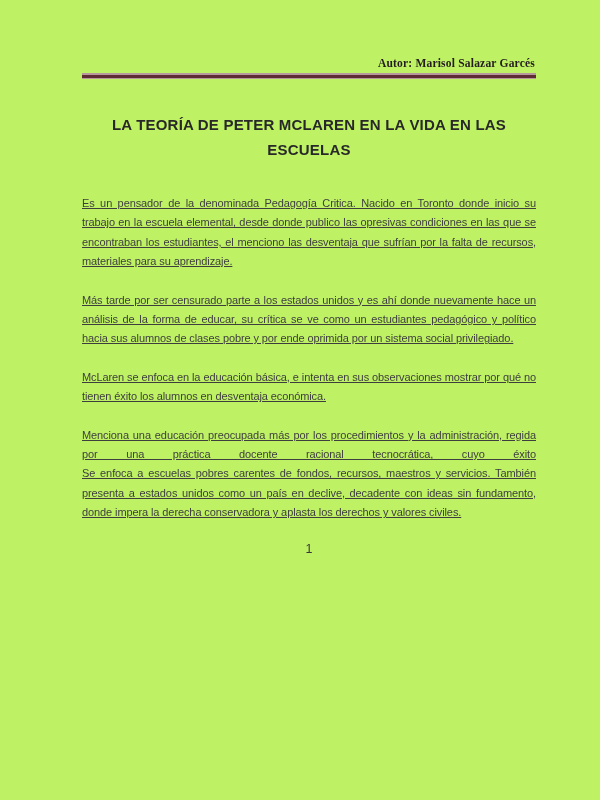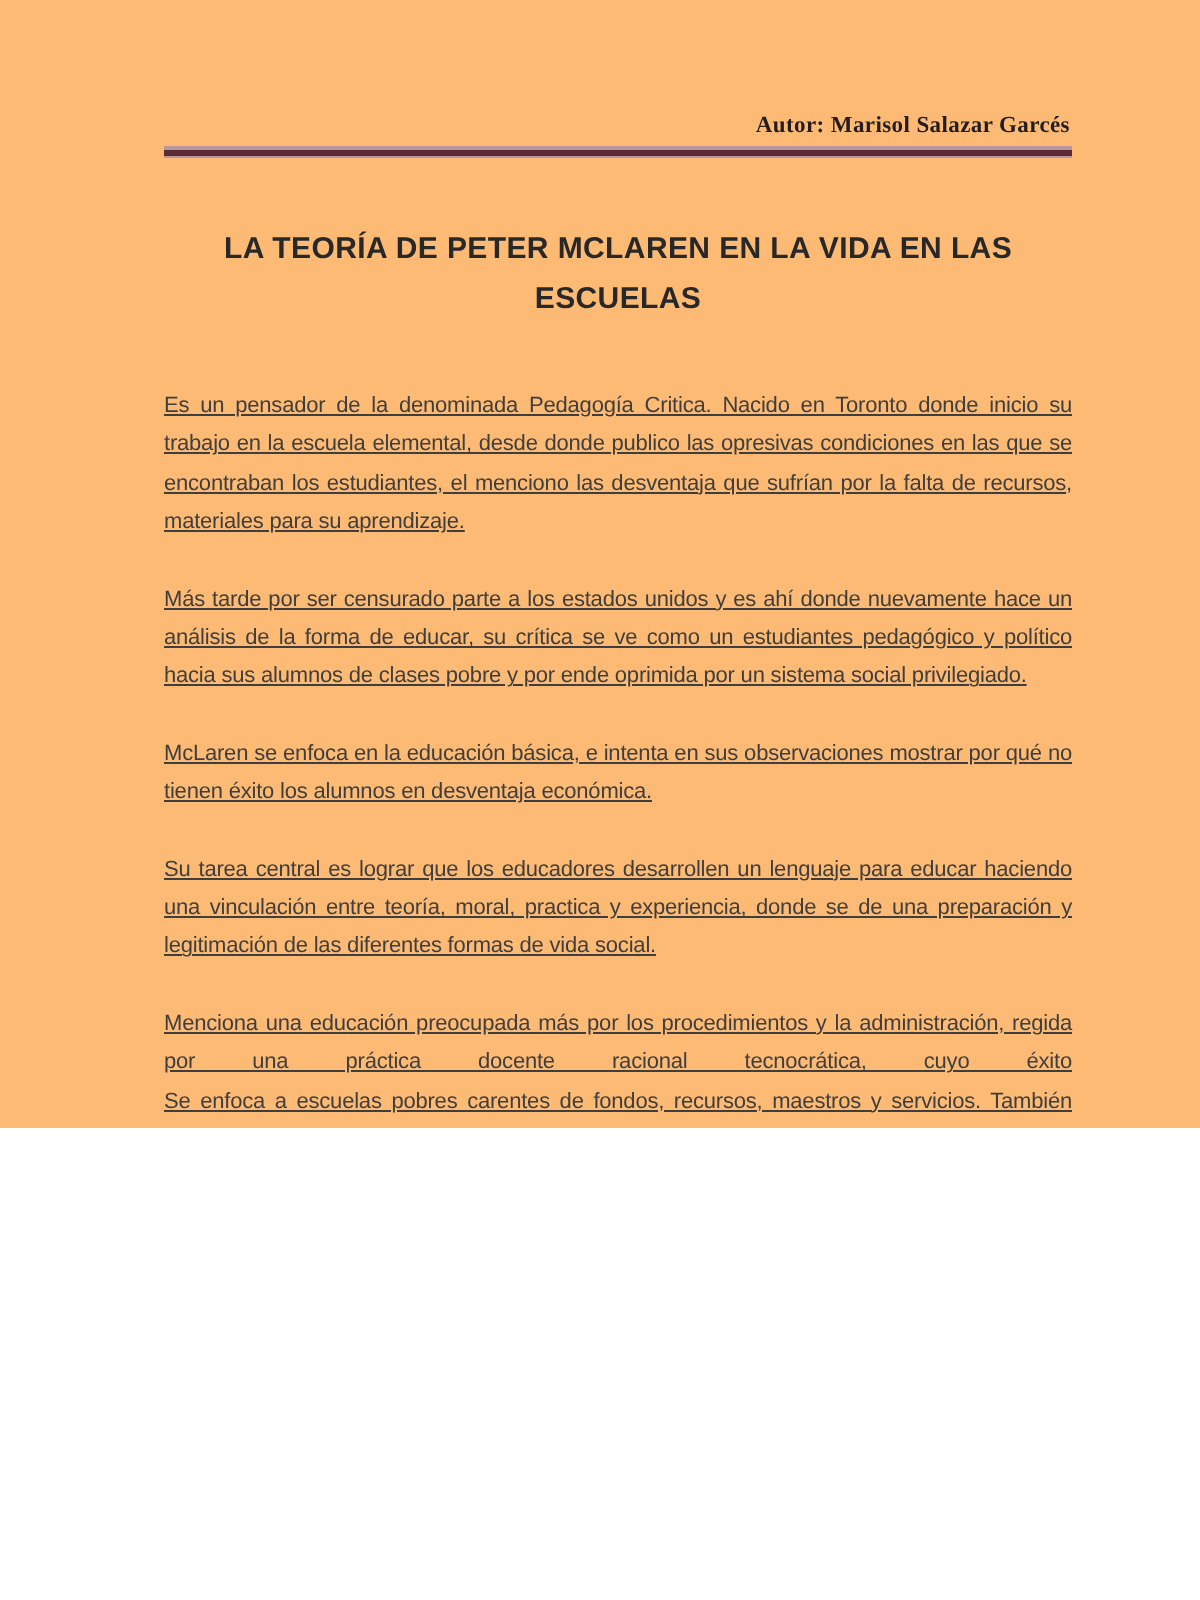--- a/index.html
+++ b/index.html
@@ -3,23 +3,23 @@
 <meta charset="utf-8">
 <style>
   html, body {
     margin: 0;
     padding: 0;
     background: #ffffff;
   }
   .page {
     position: relative;
     width: 600px;
-    height: 564px;
+    height: 800px;
     box-sizing: border-box;
-    background: #fdba74;
+    background: #bef264;
     padding: 56px 64px 16px 82px;
     font-family: "Liberation Sans", sans-serif;
     color: var(--body-text, #3e3e3e);
     overflow: hidden;
   }
   .header-block {
     margin-bottom: 33px;
   }
   .author-line {
     text-align: right;
@@ -88,21 +88,20 @@
   </div>
 
   <h1 class="doc-title">LA TEORÍA DE PETER MCLAREN EN LA VIDA EN LAS ESCUELAS</h1>
 
   <p class="body-p">Es un pensador de la denominada Pedagogía Critica. Nacido en Toronto donde inicio su trabajo en la escuela elemental, desde donde publico las opresivas condiciones en las que se encontraban los estudiantes, el menciono las desventaja que sufrían por la falta de recursos, materiales para su aprendizaje.</p>
 
   <p class="body-p">Más tarde por ser censurado parte a los estados unidos y es ahí donde nuevamente hace un análisis de la forma de educar, su crítica se ve como un estudiantes pedagógico y político hacia sus alumnos de clases pobre y por ende oprimida por un sistema social privilegiado.</p>
 
   <p class="body-p">McLaren se enfoca en la educación básica, e intenta en sus observaciones mostrar por qué no tienen éxito los alumnos en desventaja económica.</p>
 
-  <p class="body-p">Su tarea central es lograr que los educadores desarrollen un lenguaje para educar haciendo una vinculación entre teoría, moral, practica y experiencia, donde se de una preparación y legitimación de las diferentes formas de vida social.</p>
 
 
   <p class="body-p cut">Menciona una educación preocupada más por los procedimientos y la administración, regida por una práctica docente racional tecnocrática, cuyo éxito</p>
 
   <p class="body-p">Se enfoca a escuelas pobres carentes de fondos, recursos, maestros y servicios. También presenta a estados unidos como un país en declive, decadente con ideas sin fundamento, donde impera la derecha conservadora y aplasta los derechos y valores civiles.</p>
 
   <div class="page-number">1</div>
 
 </div>
 

